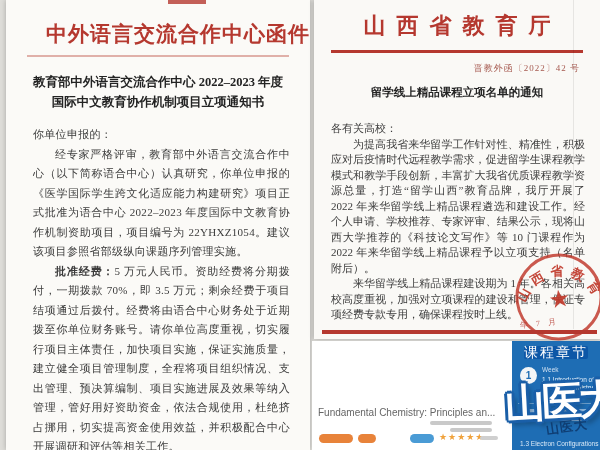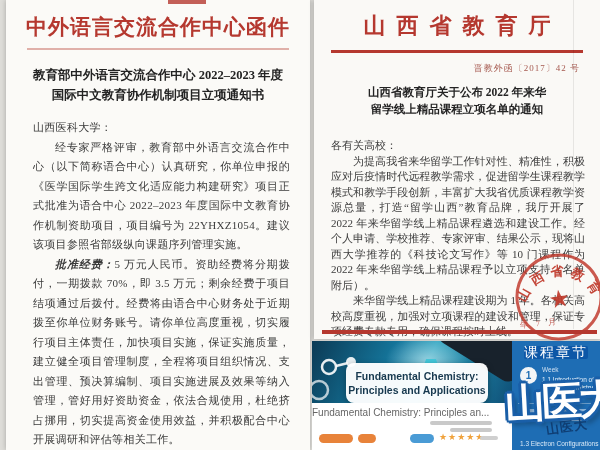--- a/index.html
+++ b/index.html
@@ -8,30 +8,30 @@
     --btn-blue:#4a9bd5; --star:#f0a23c; --bg:#deddd9;
   }
   *{margin:0;padding:0;box-sizing:border-box;}
   body{font-family:"Liberation Serif","DejaVu Serif",serif;background:#fff;}
   .screen{position:relative;width:600px;height:450px;background:var(--bg);overflow:hidden;}
 
   
   .page-left{position:absolute;left:6px;top:0;width:304px;height:450px;
     background:#fbfaf7;box-shadow:0 0 5px rgba(0,0,0,.25);}
   .lp-top-fragment{position:absolute;left:162px;top:0;width:38px;height:4px;background:var(--red);opacity:.8;}
-  .lp-header{margin-top:13px;text-align:center;font-weight:bold;font-size:21px;
+  .lp-header{margin-top:20px;text-align:right;font-weight:bold;font-size:21px;
     letter-spacing:1px;color:var(--red);}
   .lp-underline{width:86%;height:2px;margin:7px auto 0;background:var(--red-soft);}
   .lp-title{margin-top:15px;text-align:center;font-weight:bold;font-size:12.5px;
     line-height:20px;color:#232323;}
   .lp-body{margin:13px 20px 0 27px;font-size:11px;line-height:19.5px;
     text-align:justify;color:var(--ink);letter-spacing:.3px;}
   .lp-body p{text-indent:2em;}
   .lp-body p.salutation{text-indent:0;}
-  .bold{font-weight:bold;font-style:italic;}
+  .bold{font-weight:bold;}
 
   
   .page-right{position:absolute;left:314px;top:0;width:286px;height:339px;
     background:#faf9f6;box-shadow:0 0 5px rgba(0,0,0,.25);}
   .rp-header{margin-top:11px;text-align:center;font-weight:bold;font-size:22px;
     letter-spacing:11px;padding-left:11px;color:var(--red);}
   .rp-rule{width:88%;height:3px;margin:9px auto 0;background:var(--red);}
   .rp-docnum{margin:9px 20px 0 0;text-align:right;font-size:9px;color:#a65a50;letter-spacing:1px;}
   .rp-title{margin-top:9px;text-align:center;font-weight:bold;font-size:11.5px;
     line-height:17px;color:#242424;}
@@ -57,21 +57,21 @@
     background:#18222c;transform:rotate(32deg);border-radius:10px;}
   .banner-flask{position:absolute;left:108px;top:18px;width:22px;height:16px;
     background:#3bc8da;clip-path:polygon(28% 0,72% 0,100% 100%,0 100%);opacity:.9;}
   .molecule{position:absolute;left:8px;top:12px;}
   .molecule2{position:absolute;left:-8px;top:34px;opacity:.7;}
   .banner-overlay{position:absolute;left:34px;top:22px;width:142px;height:40px;
     background:rgba(255,255,255,.96);border-radius:8px;box-shadow:0 2px 6px rgba(0,0,0,.35);
     display:flex;flex-direction:column;justify-content:center;align-items:center;
     font-family:"Liberation Sans","DejaVu Sans",sans-serif;font-weight:bold;
     font-size:10.5px;line-height:14px;color:#17394f;}
-  .list-title{position:absolute;left:0;top:66px;width:188px;font-family:"Liberation Sans",sans-serif;
+  .list-title{position:absolute;left:6px;top:66px;width:188px;font-family:"Liberation Sans",sans-serif;
     font-size:10px;color:#666;white-space:nowrap;overflow:hidden;}
   .meta-bar{position:absolute;height:4px;background:#c9c9c9;border-radius:2px;}
   .mb1{left:118px;top:80px;width:62px;}
   .mb2{left:138px;top:87px;width:42px;}
   .pill{position:absolute;border-radius:6px;height:9px;}
   .pill-o1{left:7px;top:93px;width:34px;background:var(--orange);}
   .pill-o2{left:46px;top:93px;width:18px;background:var(--orange);}
   .pill-b{left:98px;top:93px;width:24px;background:var(--btn-blue);}
   .stars{position:absolute;left:127px;top:91px;font-size:9px;letter-spacing:1px;color:var(--star);
     font-family:"DejaVu Sans",sans-serif;}
@@ -113,35 +113,34 @@
 
   <div class="page-left">
     <div class="lp-top-fragment"></div>
     <div class="lp-header">中外语言交流合作中心函件</div>
     <div class="lp-underline"></div>
     <div class="lp-title">
       <div>教育部中外语言交流合作中心 2022–2023 年度</div>
       <div>国际中文教育协作机制项目立项通知书</div>
     </div>
     <div class="lp-body">
-      <p class="salutation">山西医科大学：</p>
+      <p class="salutation">你单位申报的：</p>
       <p>经专家严格评审，教育部中外语言交流合作中心（以下简称语合中心）认真研究，你单位申报的《医学国际学生跨文化适应能力构建研究》项目正式批准为语合中心 2022–2023 年度国际中文教育协作机制资助项目，项目编号为 22YHXZ1054。建议该项目参照省部级纵向课题序列管理实施。</p>
       <p><span class="bold">批准经费：</span><span>5 万元人民币。资助经费将分期拨付，一期拨款 70%，即 3.5 万元；剩余经费于项目结项通过后拨付。经费将由语合中心财务处于近期拨至你单位财务账号。请你单位高度重视，切实履行项目主体责任，加快项目实施，保证实施质量，建立健全项目管理制度，全程将项目组织情况、支出管理、预决算编制、项目实施进展及效果等纳入管理，管好用好资助资金，依法合规使用，杜绝挤占挪用，切实提高资金使用效益，并积极配合中心开展调研和评估等相关工作。</span></p>
       <p></p>
 
     </div>
   </div>
 
   <div class="page-right">
     <div class="rp-edge"></div>
     <div class="rp-header">山西省教育厅</div>
     <div class="rp-rule"></div>
-    <div class="rp-docnum">晋教外函〔2017〕42 号</div>
+    <div class="rp-docnum">晋教外函〔2022〕42 号</div>
     <div class="rp-title">
-      <div>山西省教育厅关于公布 2022 年来华</div>
       <div>留学线上精品课程立项名单的通知</div>
     </div>
     <div class="rp-body">
       <p class="salutation">各有关高校：</p>
       <p>为提高我省来华留学工作针对性、精准性，积极应对后疫情时代远程教学需求，促进留学生课程教学模式和教学手段创新，丰富扩大我省优质课程教学资源总量，打造“留学山西”教育品牌，我厅开展了 2022 年来华留学线上精品课程遴选和建设工作。经个人申请、学校推荐、专家评审、结果公示，现将山西大学推荐的《科技论文写作》等 10 门课程作为 2022 年来华留学线上精品课程予以立项支持（名单附后）。</p>
       <p>来华留学线上精品课程建设期为 1 年。各相关高校高度重视，加强对立项课程的建设和管理，保证专项经费专款专用，确保课程按时上线。</p>
     </div>
 
     <svg class="seal" viewBox="0 0 94 94">
       <circle cx="47" cy="47" r="42" fill="none" stroke="#c0392b" stroke-width="3" opacity="0.9"></circle>
@@ -152,37 +151,20 @@
         <textPath href="#sealArc" startOffset="6">山西省教育厅</textPath>
       </text>
       <text x="47" y="57" text-anchor="middle" font-size="24" fill="#c0392b">★</text>
     </svg>
     <div class="seal-date">年 7 月</div>
 
     <div class="rp-doubleline"></div>
   </div>
 
   <div class="course-card">
-    <div class="banner">
-      <div class="banner-flare"></div>
-      <div class="banner-arm"></div>
-      <div class="banner-flask"></div>
-      <svg class="molecule" width="40" height="26">
-        <circle cx="9" cy="14" r="7" fill="none" stroke="#fff" stroke-width="2.5" opacity="0.9"></circle>
-        <line x1="16" y1="13" x2="28" y2="10" stroke="#fff" stroke-width="2.5" opacity="0.9"></line>
-        <circle cx="31" cy="9" r="5" fill="#fff" opacity="0.9"></circle>
-      </svg>
-      <svg class="molecule2" width="30" height="30">
-        <circle cx="15" cy="15" r="9" fill="none" stroke="#fff" stroke-width="2.5"></circle>
-      </svg>
-      <div class="banner-overlay">
-        <div>Fundamental Chemistry:</div>
-        <div>Principles and Applications</div>
-      </div>
-    </div>
 
     <div class="list-title">Fundamental Chemistry:  Principles an...</div>
     <div class="meta-bar mb1"></div>
     <div class="meta-bar mb2"></div>
     <div class="pill pill-o1"></div>
     <div class="pill pill-o2"></div>
     <div class="pill pill-b"></div>
     <div class="stars">★★★★★</div>
     <div class="meta-bar rating-bar"></div>
 

